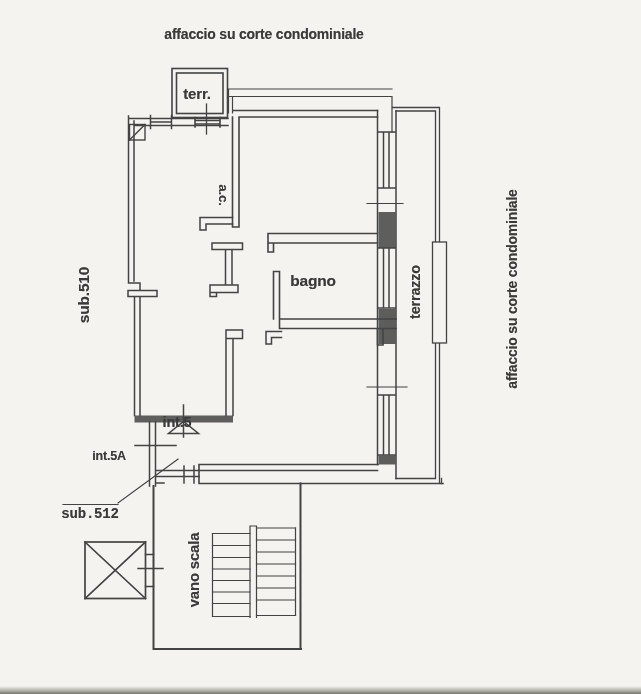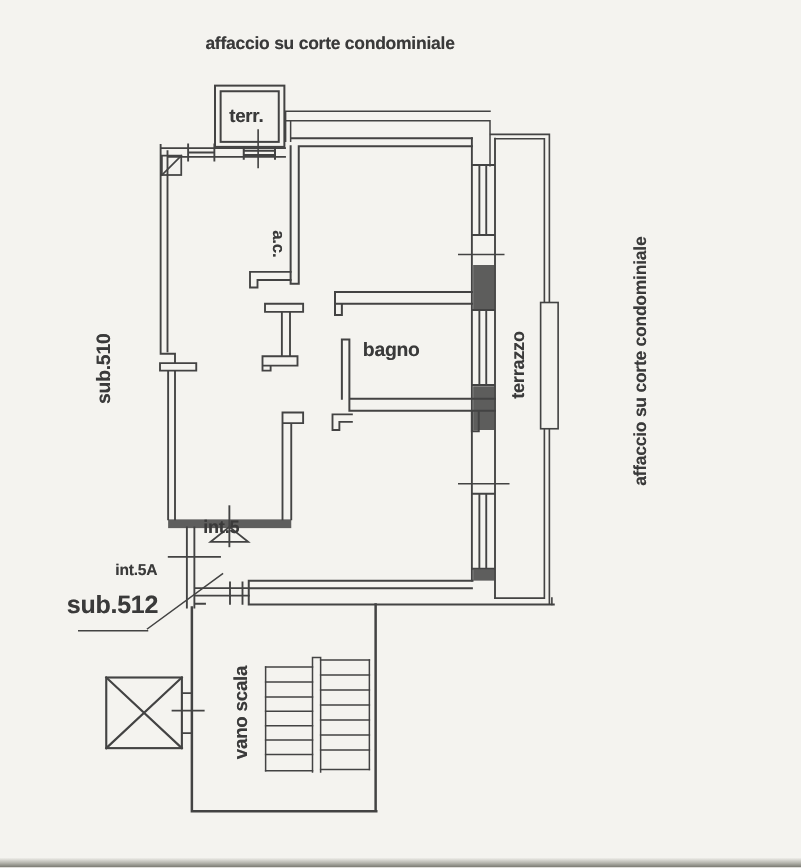--- a/index.html
+++ b/index.html
@@ -147,18 +147,18 @@
   <div class="lbl v-down" style="left:223px;top:195px;font-size:13.5px;">a.c.</div>
 
   <div class="lbl" style="left:313px;top:281px;font-size:15.5px;">bagno</div>
 
   <div class="lbl v-up" style="left:415px;top:292px;font-size:14.5px;">terrazzo</div>
 
   <div class="lbl" style="left:177px;top:390px;font-size:14.5px;margin-top:32px;">int.5</div>
 
   <div class="lbl" style="left:109px;top:456px;font-size:12.5px;">int.5A</div>
 
-  <div class="lbl" style="left:90px;top:485px;font-size:20px;">sub.512</div>
+  <div class="lbl" style="left:90px;top:514px;font-size:14px;font-family:Liberation Mono, monospace;">sub.512</div>
 
   <div class="lbl v-up" style="left:193px;top:570px;font-size:15px;">vano scala</div>
 
   <div class="scan-bar"></div>
 </div>
 
 </body></html>

